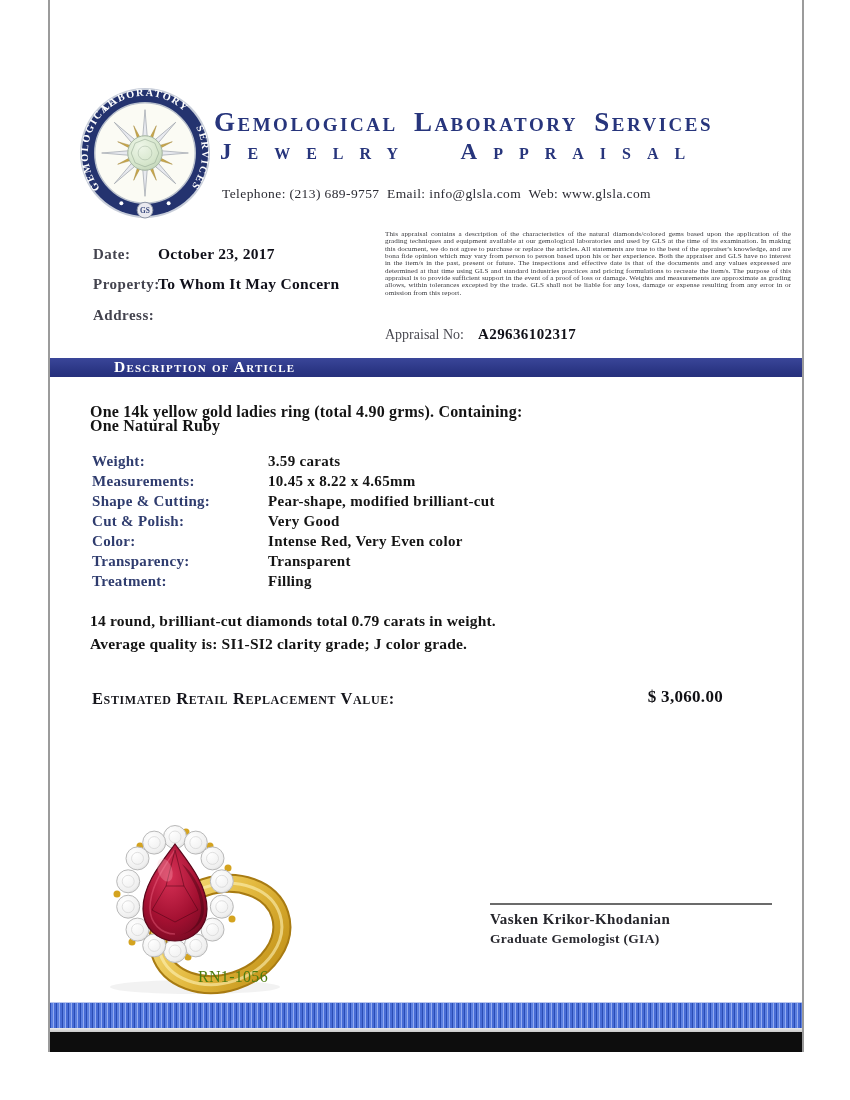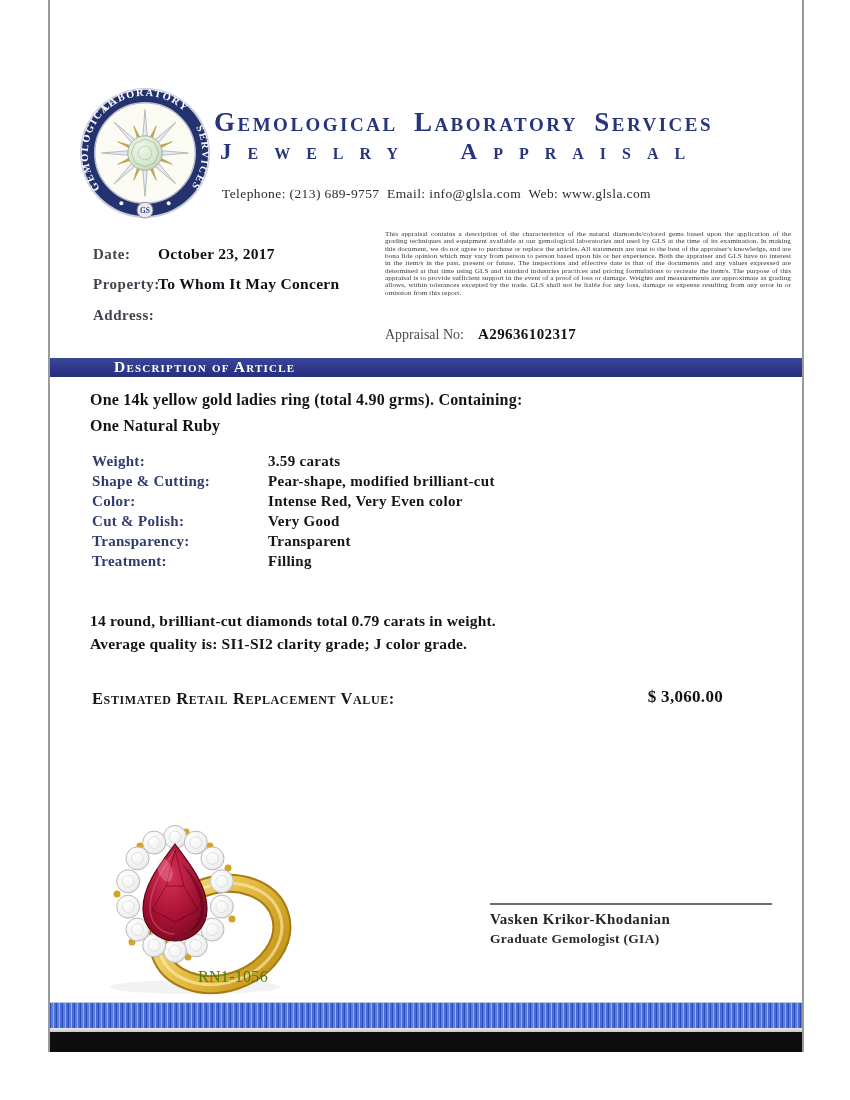--- a/index.html
+++ b/index.html
@@ -20,21 +20,21 @@
   .disclaimer{left:335px;top:231px;width:406px;font-size:7.1px;line-height:7.35px;color:#35353a;text-align:justify;letter-spacing:.1px;}
   .appr-label{left:335px;top:327px;font-size:14px;color:#4a4a52;}
   .appr-value{left:428px;top:326px;font-size:15px;font-weight:bold;color:#101018;letter-spacing:.4px;}
 
   
   .secbar{left:0;top:358px;width:752px;height:19px;background:linear-gradient(#3a4699,#2c3786 60%,#27307c);}
   .secbar-text{left:64px;top:358px;height:19px;line-height:18px;color:#ffffff;font-variant:small-caps;font-weight:bold;font-size:15.5px;letter-spacing:1.2px;}
 
   
   .bodyline{font-size:16px;font-weight:bold;color:#141414;letter-spacing:.2px;white-space:nowrap;}
-  .intro1{left:40px;top:391px;} .intro2{left:40px;top:417px;}
+  .intro1{left:40px;top:403px;} .intro2{left:40px;top:417px;}
   .attrs{left:42px;top:451px;width:620px;}
   .attr-row{height:20px;line-height:20px;white-space:nowrap;}
   .attr-label{display:inline-block;width:176px;font-size:15px;font-weight:bold;color:#2f3c6e;letter-spacing:.3px;}
   .attr-value{font-size:15px;font-weight:bold;color:#141414;letter-spacing:.3px;}
   .dia1{left:40px;top:612px;font-size:15.5px;}
   .dia2{left:40px;top:635px;font-size:15.5px;}
 
   
   .erv-label{left:42px;top:689px;font-variant:small-caps;font-weight:bold;font-size:16.5px;letter-spacing:.6px;color:#16161c;}
   .erv-value{right:79px;top:687px;font-size:17px;font-weight:bold;color:#101014;letter-spacing:.3px;}
@@ -133,27 +133,30 @@
   <div class="abs secbar-text">Description of Article</div>
 
   <div class="abs bodyline intro1">One 14k yellow gold ladies ring (total 4.90 grms). Containing:</div>
   <div class="abs bodyline intro2">One Natural Ruby</div>
 
   <div class="abs attrs">
     <div class="attr-row">
       <span class="attr-label">Weight:</span><span class="attr-value">3.59 carats</span>
     </div>
     <div class="attr-row">
+      <span class="attr-label">Measurements:</span><span class="attr-value">10.45 x 8.22 x 4.65mm</span>
+    </div>
+    <div class="attr-row">
       <span class="attr-label">Shape &amp; Cutting:</span><span class="attr-value">Pear-shape, modified brilliant-cut</span>
     </div>
     <div class="attr-row">
+      <span class="attr-label">Cut &amp; Polish:</span><span class="attr-value">Very Good</span>
+    </div>
+    <div class="attr-row">
       <span class="attr-label">Color:</span><span class="attr-value">Intense Red, Very Even color</span>
-    </div>
-    <div class="attr-row">
-      <span class="attr-label">Cut &amp; Polish:</span><span class="attr-value">Very Good</span>
     </div>
     <div class="attr-row">
       <span class="attr-label">Transparency:</span><span class="attr-value">Transparent</span>
     </div>
     <div class="attr-row">
       <span class="attr-label">Treatment:</span><span class="attr-value">Filling</span>
     </div>
   </div>
 
   <div class="abs bodyline dia1">14 round, brilliant-cut diamonds total 0.79 carats in weight.</div>

